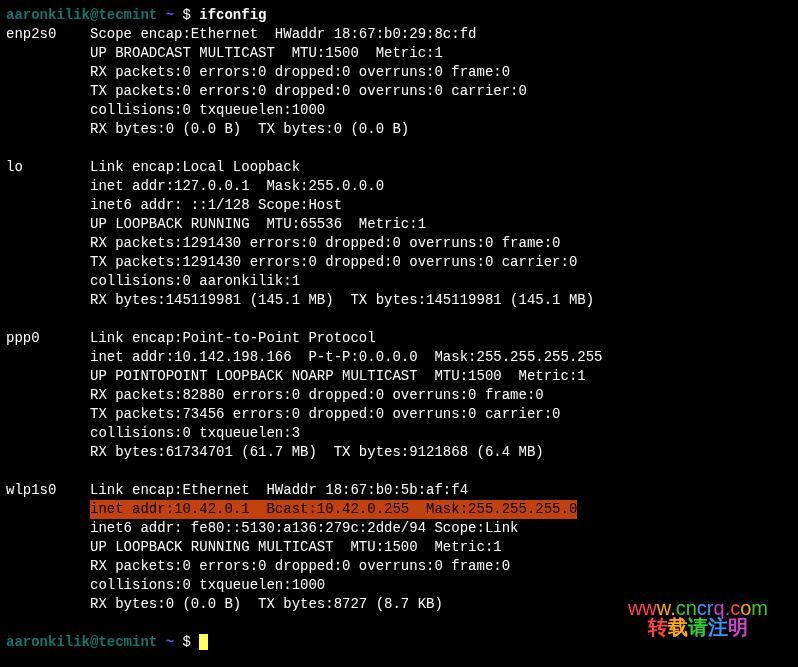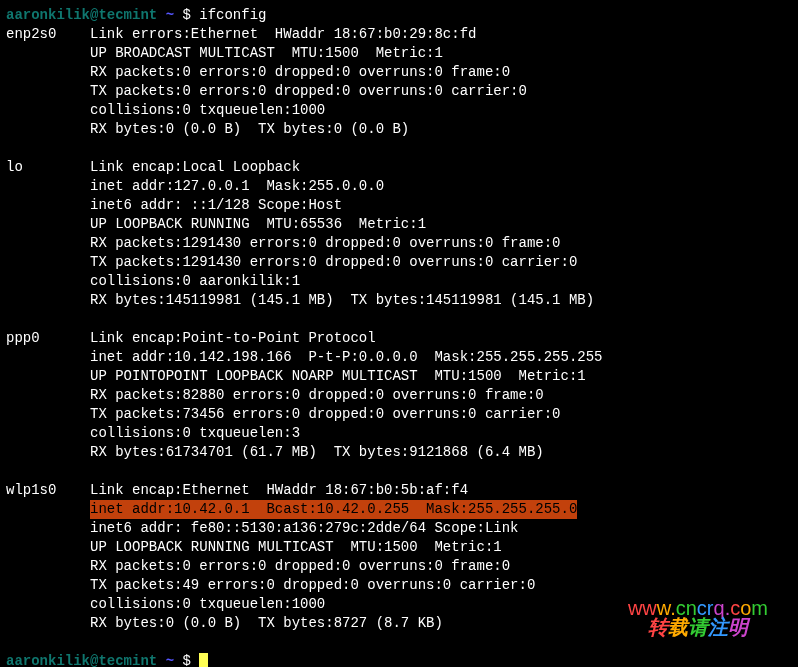--- a/index.html
+++ b/index.html
@@ -13,21 +13,21 @@
     width: 798px;
     height: 667px;
     box-sizing: border-box;
     overflow: hidden;
     position: relative;
   }
   .line { white-space: pre; }
   .user { color: #0f766e; font-weight: bold; }
   .tilde { color: #5555ff; font-weight: bold; }
   .dollar { color: #ffffff; }
-  .cmd { color: #ffffff; }
+  .cmd { color: #ffffff; font-weight: bold; }
   .out { color: #ffffff; }
   .hl {
     background: #c2410c;
     color: #000000;
     display: inline-block;
   }
   .cursor {
     display: inline-block;
     width: 9px;
     height: 16px;
@@ -41,33 +41,33 @@
     text-align: center;
     font-family: "Arial", sans-serif;
     pointer-events: none;
   }
   .wm-url { font-size: 20px; letter-spacing: 0px; }
   .wm-url .c1 { color: #ff4444; }
   .wm-url .c2 { color: #ffaa00; }
   .wm-url .c3 { color: #33cc33; }
   .wm-url .c4 { color: #3399ff; }
   .wm-url .c5 { color: #cc44cc; }
-  .wm-cn { font-size: 20px; font-weight: bold; font-style: italic; }
+  .wm-cn { font-size: 20px; font-weight: bold; }
   .wm-cn .z1 { color: #ff4444; }
   .wm-cn .z2 { color: #ffaa00; }
   .wm-cn .z3 { color: #33cc33; }
   .wm-cn .z4 { color: #3399ff; }
   .wm-cn .z5 { color: #cc44cc; }
 </style>
 </head>
 <body>
 
 <div id="terminal">
     <div class="line"><span class="user">aaronkilik@tecmint</span> <span class="tilde">~</span> <span class="dollar">$</span> <span class="cmd">ifconfig</span></div>
-    <div class="line"><span class="out">enp2s0    Link errors:Ethernet  HWaddr 18:67:b0:29:8c:fd  </span></div>
+    <div class="line"><span class="out">enp2s0    Scope encap:Ethernet  HWaddr 18:67:b0:29:8c:fd  </span></div>
     <div class="line"><span class="out">          UP BROADCAST MULTICAST  MTU:1500  Metric:1</span></div>
     <div class="line"><span class="out">          RX packets:0 errors:0 dropped:0 overruns:0 frame:0</span></div>
     <div class="line"><span class="out">          TX packets:0 errors:0 dropped:0 overruns:0 carrier:0</span></div>
     <div class="line"><span class="out">          collisions:0 txqueuelen:1000 </span></div>
     <div class="line"><span class="out">          RX bytes:0 (0.0 B)  TX bytes:0 (0.0 B)</span></div>
     <div class="line"> </div>
     <div class="line"><span class="out">lo        Link encap:Local Loopback  </span></div>
     <div class="line"><span class="out">          inet addr:127.0.0.1  Mask:255.0.0.0</span></div>
     <div class="line"><span class="out">          inet6 addr: ::1/128 Scope:Host</span></div>
     <div class="line"><span class="out">          UP LOOPBACK RUNNING  MTU:65536  Metric:1</span></div>
@@ -79,24 +79,23 @@
     <div class="line"><span class="out">ppp0      Link encap:Point-to-Point Protocol  </span></div>
     <div class="line"><span class="out">          inet addr:10.142.198.166  P-t-P:0.0.0.0  Mask:255.255.255.255</span></div>
     <div class="line"><span class="out">          UP POINTOPOINT LOOPBACK NOARP MULTICAST  MTU:1500  Metric:1</span></div>
     <div class="line"><span class="out">          RX packets:82880 errors:0 dropped:0 overruns:0 frame:0</span></div>
     <div class="line"><span class="out">          TX packets:73456 errors:0 dropped:0 overruns:0 carrier:0</span></div>
     <div class="line"><span class="out">          collisions:0 txqueuelen:3 </span></div>
     <div class="line"><span class="out">          RX bytes:61734701 (61.7 MB)  TX bytes:9121868 (6.4 MB)</span></div>
     <div class="line"> </div>
     <div class="line"><span class="out">wlp1s0    Link encap:Ethernet  HWaddr 18:67:b0:5b:af:f4  </span></div>
     <div class="line"><span class="out">          </span><span class="hl">inet addr:10.42.0.1  Bcast:10.42.0.255  Mask:255.255.255.0</span></div>
-    <div class="line"><span class="out">          inet6 addr: fe80::5130:a136:279c:2dde/64 Scope:Link</span></div>
+    <div class="line"><span class="out">          inet6 addr: fe80::5130:a136:279c:2dde/94 Scope:Link</span></div>
     <div class="line"><span class="out">          UP LOOPBACK RUNNING MULTICAST  MTU:1500  Metric:1</span></div>
     <div class="line"><span class="out">          RX packets:0 errors:0 dropped:0 overruns:0 frame:0</span></div>
-    <div class="line"><span class="out">          TX packets:49 errors:0 dropped:0 overruns:0 carrier:0</span></div>
     <div class="line"><span class="out">          collisions:0 txqueuelen:1000 </span></div>
     <div class="line"><span class="out">          RX bytes:0 (0.0 B)  TX bytes:8727 (8.7 KB)</span></div>
     <div class="line"> </div>
     <div class="line"><span class="user">aaronkilik@tecmint</span> <span class="tilde">~</span> <span class="dollar">$</span> <span class="cursor"></span></div>
   </div>
 
 <div class="watermark">
   <div class="wm-url">
     <span class="c1">w</span><span class="c1">w</span><span class="c2">w</span><span class="c2">.</span><span class="c3">c</span><span class="c3">n</span><span class="c4">c</span><span class="c4">r</span><span class="c5">q</span><span class="c5">.</span><span class="c1">c</span><span class="c2">o</span><span class="c3">m</span>
   </div>

